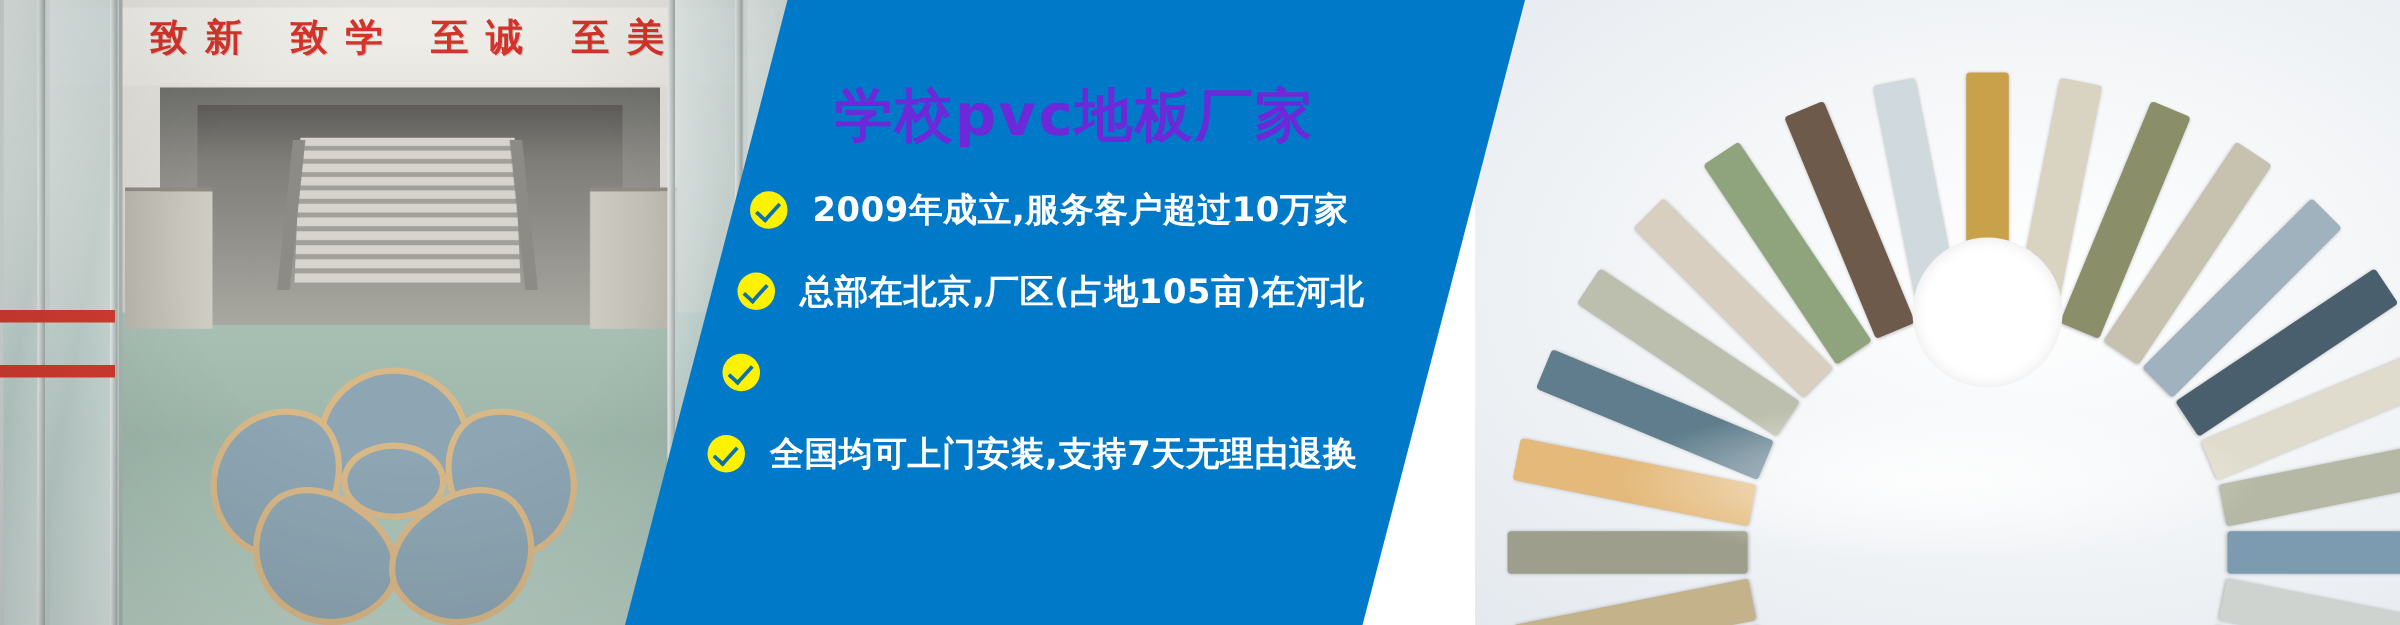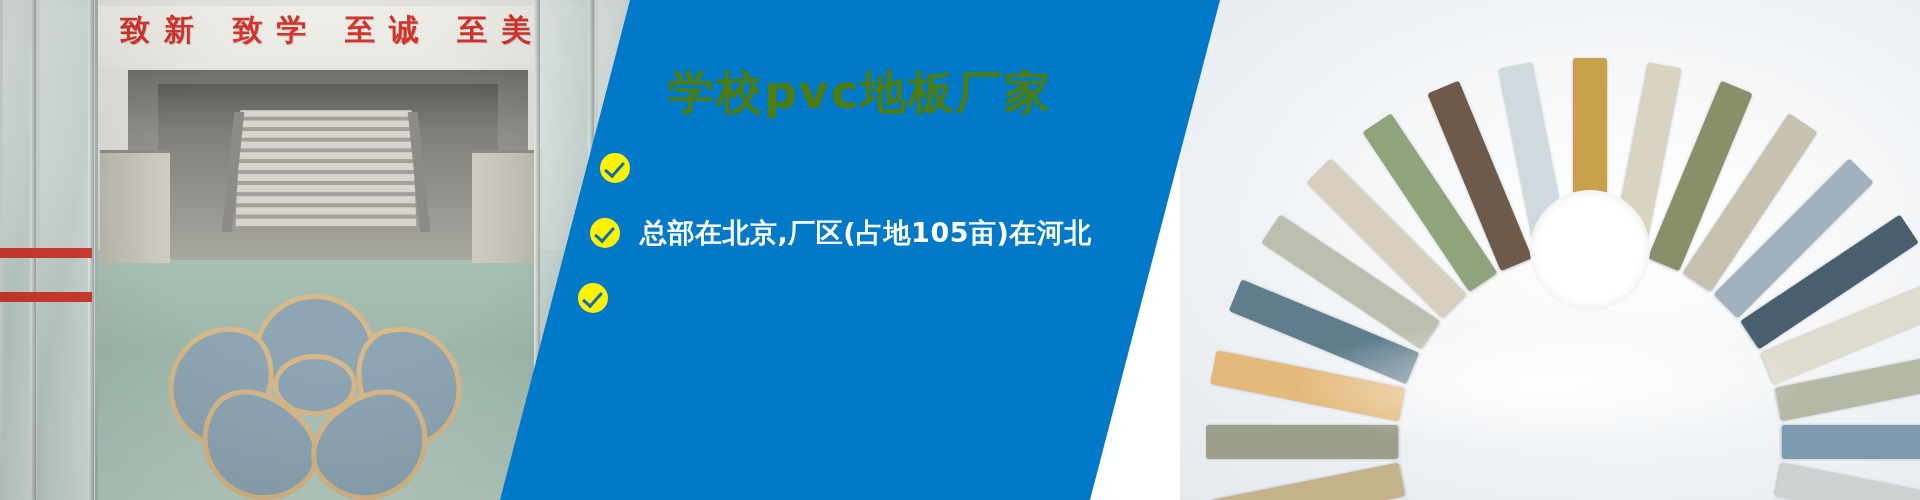--- a/index.html
+++ b/index.html
@@ -189,21 +189,21 @@
     position: absolute;
     left: 0; top: 0;
     width: 720px; height: 500px;
     z-index: 4;
   }
   .bp-title {
     position: absolute;
     left: 0; top: 62px;
     width: 720px;
     text-align: center;
-    color: #4d7c0f;
+    color: #6d28d9;
     font-size: 46px;
     font-weight: bold;
     letter-spacing: 2px;
     font-family: "DejaVu Sans", "Liberation Sans", sans-serif;
     white-space: nowrap;
   }
   .bp-list {
     position: absolute;
     left: 86px; top: 140px;
     width: 610px;
@@ -326,27 +326,32 @@
     <div class="lp-shadow"></div>
   </div>
 
   <div class="blue-panel"></div>
   <div class="blue-content" style="left:500px;">
     <div class="bp-title">学校pvc地板厂家</div>
 
     <div class="bp-list">
       <div class="bp-item i1">
         <span class="check"></span>
+        <span class="txt">2009年成立,服务客户超过10万家</span>
       </div>
       <div class="bp-item i2">
         <span class="check"></span>
         <span class="txt">总部在北京,厂区(占地105亩)在河北</span>
       </div>
       <div class="bp-item i3">
         <span class="check"></span>
+      </div>
+      <div class="bp-item i4">
+        <span class="check"></span>
+        <span class="txt">全国均可上门安装,支持7天无理由退换</span>
       </div>
     </div>
   </div>
 
   <div class="right-panel">
     <div class="fan" id="color-fan">
       <div class="fan-blade" style="background: rgb(201, 161, 74); transform: rotate(0deg) translateY(-192px);"></div>
         <div class="fan-blade" style="background: rgb(217, 211, 194); transform: rotate(11.25deg) translateY(-192px);"></div>
         <div class="fan-blade" style="background: rgb(138, 143, 106); transform: rotate(22.5deg) translateY(-192px);"></div>
         <div class="fan-blade" style="background: rgb(199, 194, 176); transform: rotate(33.75deg) translateY(-192px);"></div>

